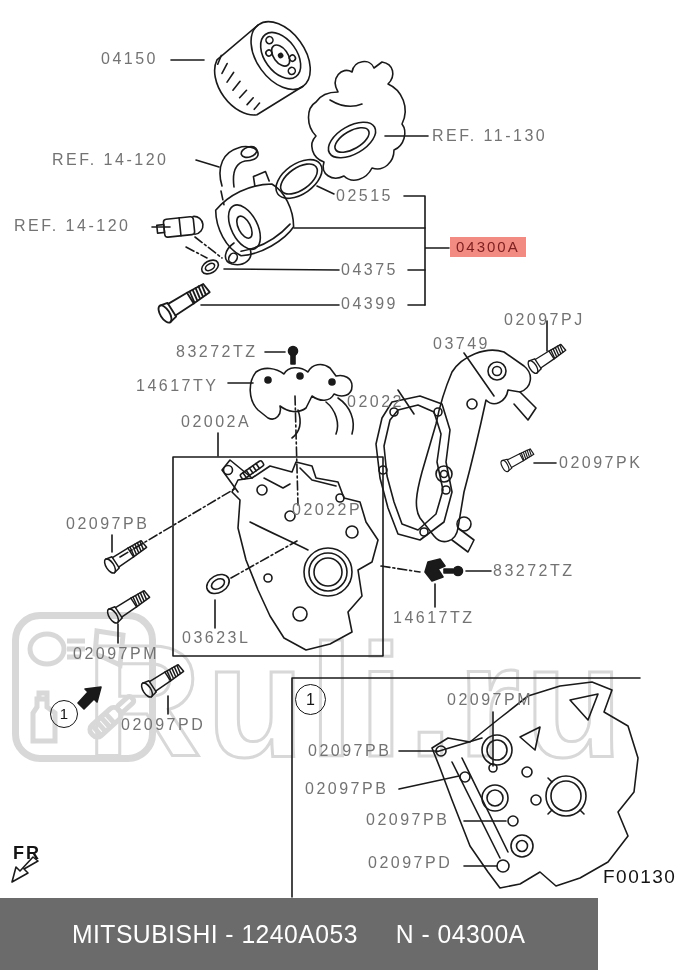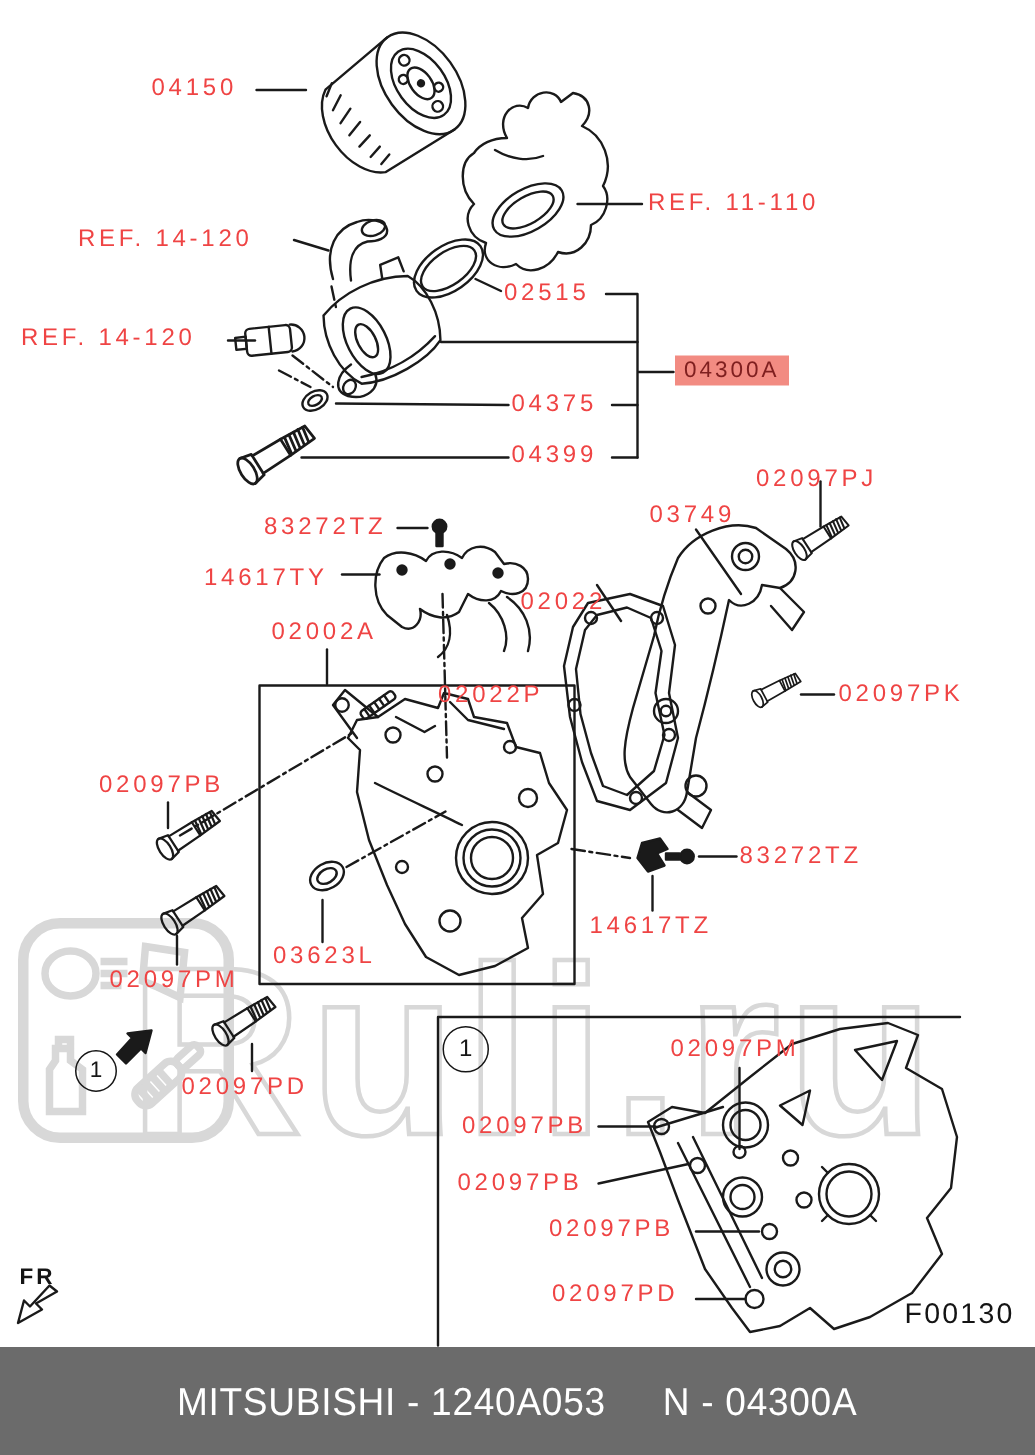--- a/index.html
+++ b/index.html
@@ -4,41 +4,41 @@
 <style>
   html,body{margin:0;padding:0;background:#fff;}
   .stage{
     position:relative;width:690px;height:970px;overflow:hidden;
     background:#fff;font-family:"Liberation Sans",sans-serif;
   }
   .diagram{position:absolute;left:0;top:0;width:690px;height:898px;}
   .artsvg{position:absolute;left:0;top:0;}
   .lbl{
     position:absolute;font-size:16px;line-height:1.05;letter-spacing:2.5px;
-    color:#ef4444;white-space:nowrap;
+    color:#737373;white-space:nowrap;
   }
   .highlight{
     background:var(--highlight-bg,#f28b82);
     color:var(--highlight-text,#7f1f1f);
     padding:2px 6px;font-size:15px;letter-spacing:2px;
   }
   .marker{
     position:absolute;border:1.7px solid #161616;border-radius:50%;
     text-align:center;color:#161616;background:transparent;
   }
   .marker.main{left:50px;top:700px;width:26px;height:26px;line-height:26px;font-size:15px;}
   .marker.inset{left:295px;top:684px;width:29px;height:29px;line-height:29px;font-size:16px;}
-  .fr{position:absolute;left:13px;top:843px;font-size:15px;font-weight:bold;letter-spacing:2px;color:#141414;}
+  .fr{position:absolute;left:13px;top:843px;font-size:18px;font-weight:bold;letter-spacing:2px;color:#141414;}
   .figcode{position:absolute;left:603px;top:866px;font-size:19px;letter-spacing:1.5px;color:#141414;}
   .wm-logo{
     position:absolute;left:12px;top:612px;width:130px;height:136px;
     border:7px solid var(--watermark-color,#d6d6d6);border-radius:28px;
   }
   .footer{
-    position:absolute;left:0;top:898px;width:690px;height:72px;
+    position:absolute;left:0;top:898px;width:598px;height:72px;
     background:var(--footer-bg,#6b6b6b);display:flex;align-items:center;justify-content:center;
   }
   .footer-inner{
     display:flex;gap:40px;color:#ffffff;font-size:26px;letter-spacing:0.5px;
     transform:scaleX(0.95);white-space:nowrap;
   }
 </style>
 </head>
 <body>
 
@@ -275,34 +275,34 @@
           <path d="M 221,191 L 224,205"></path>
           <path d="M 295,396 L 298,505"></path>
           <path d="M 120,557 L 236,488"></path>
           <path d="M 231,578 L 297,541"></path>
           <path d="M 381,566 L 420,572"></path>
         </g>
       </g>
     </svg>
 
     <div class="lbl" style="left:101px;top:51px">04150</div>
-    <div class="lbl" style="left:432px;top:128px">REF. 11-110</div>
+    <div class="lbl" style="left:432px;top:128px">REF. 11-130</div>
     <div class="lbl" style="left:52px;top:152px">REF. 14-120</div>
     <div class="lbl" style="left:14px;top:218px">REF. 14-120</div>
     <div class="lbl" style="left:336px;top:188px">02515</div>
     <div class="lbl highlight" style="left:450px;top:237px">04300A</div>
     <div class="lbl" style="left:341px;top:262px">04375</div>
     <div class="lbl" style="left:341px;top:296px">04399</div>
     <div class="lbl" style="left:504px;top:312px">02097PJ</div>
     <div class="lbl" style="left:433px;top:336px">03749</div>
     <div class="lbl" style="left:176px;top:344px">83272TZ</div>
     <div class="lbl" style="left:136px;top:378px">14617TY</div>
     <div class="lbl" style="left:347px;top:394px">02022</div>
     <div class="lbl" style="left:181px;top:414px">02002A</div>
-    <div class="lbl" style="left:292px;top:456px">02022P</div>
+    <div class="lbl" style="left:292px;top:502px">02022P</div>
     <div class="lbl" style="left:559px;top:455px">02097PK</div>
     <div class="lbl" style="left:66px;top:516px">02097PB</div>
     <div class="lbl" style="left:493px;top:563px">83272TZ</div>
     <div class="lbl" style="left:393px;top:610px">14617TZ</div>
     <div class="lbl" style="left:182px;top:630px">03623L</div>
     <div class="lbl" style="left:73px;top:646px">02097PM</div>
     <div class="lbl" style="left:121px;top:717px">02097PD</div>
 
     <div class="lbl" style="left:447px;top:692px">02097PM</div>
     <div class="lbl" style="left:308px;top:743px">02097PB</div>

